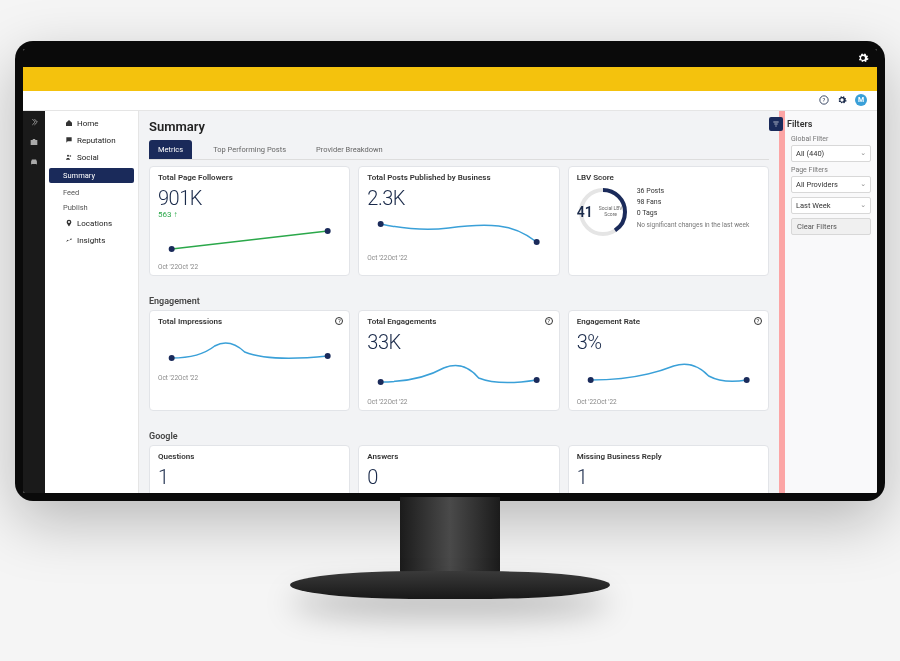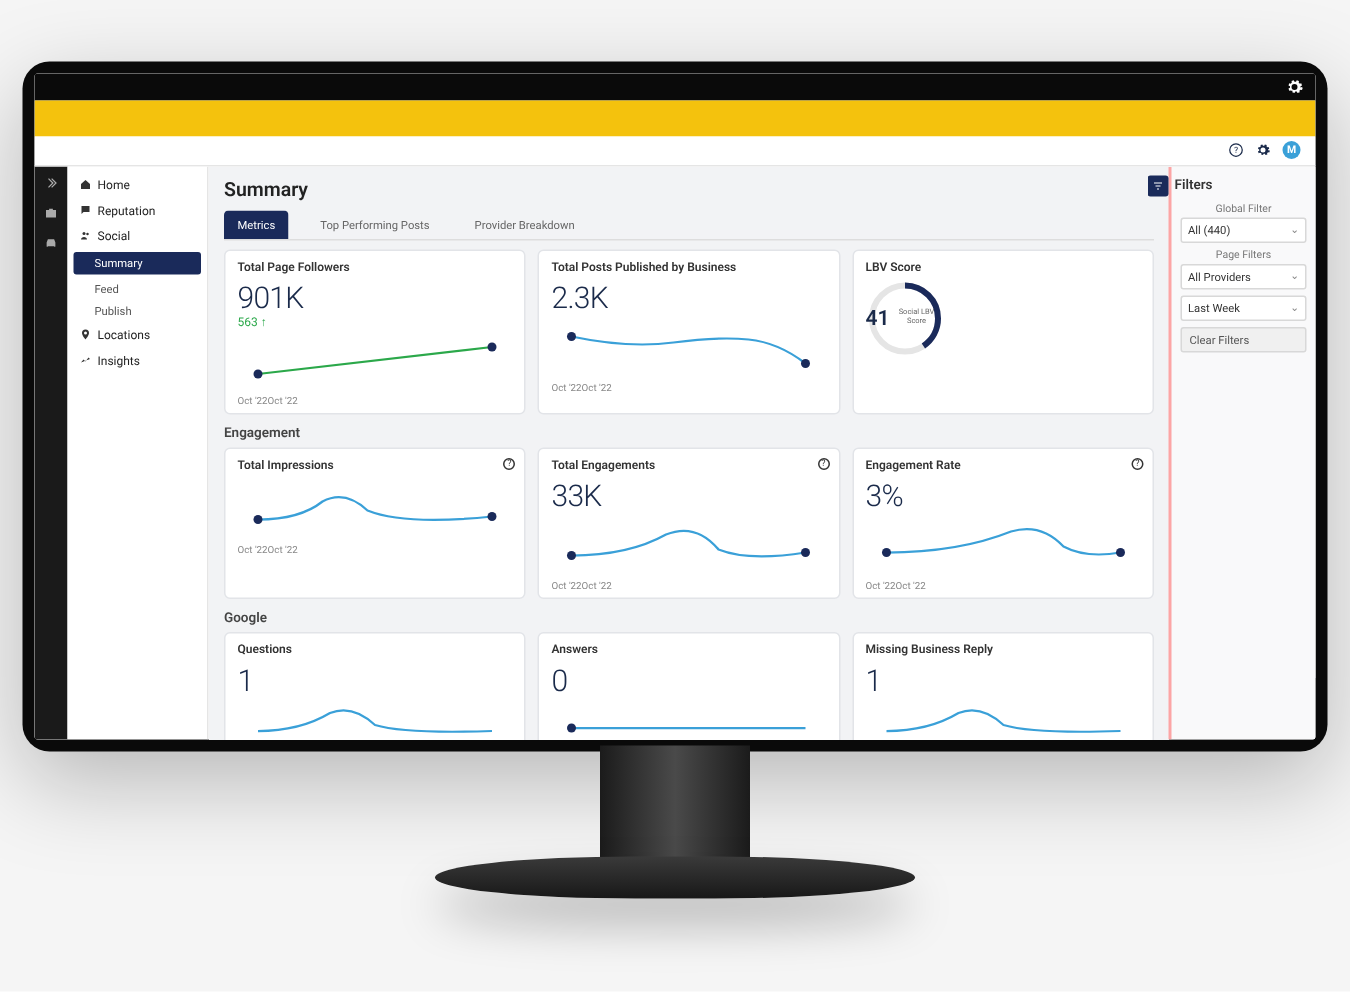--- a/index.html
+++ b/index.html
@@ -19,56 +19,56 @@
 .header-white { height:20px; background:#fff; display:flex; justify-content:flex-end; align-items:center; gap:8px; padding-right:10px; border-bottom:1px solid #e5e5e5; }
 .header-white svg { width:10px; height:10px; fill:#1a2a4a; }
 .avatar-m { width:12px; height:12px; border-radius:50%; background:#3aa0d8; color:#fff; font-size:7px; font-weight:700; display:flex; align-items:center; justify-content:center; }
 
 .appbody { flex:1; display:flex; overflow:hidden; }
 
 .iconbar { width:22px; background:#1a1a1a; display:flex; flex-direction:column; align-items:center; padding-top:6px; gap:10px; }
 .iconbar svg { width:10px; height:10px; fill:#aaa; }
 
 .sidebar { width:94px; background:#fff; border-right:1px solid #e5e5e5; font-size:8px; padding-top:4px; }
-.nav-item { display:flex; align-items:center; gap:4px; padding:4px 8px; color:#222; cursor:pointer; }
+.nav-item { display:flex; align-items:center; gap:4px; padding:4px 20px; color:#222; cursor:pointer; }
 .nav-item svg { width:8px; height:8px; fill:#333; }
 .nav-sub { padding:3px 8px 3px 18px; color:#555; cursor:pointer; font-size:7.5px; }
 .nav-sub.active { background:#1a2a5a; color:#fff; border-radius:2px; margin:2px 4px; padding-left:14px; }
 
 .main { flex:1; background:#f2f3f5; overflow-y:auto; padding:8px 10px; }
 .page-title { font-size:13px; font-weight:600; color:#222; margin-bottom:6px; }
 .tabs { display:flex; gap:12px; border-bottom:1px solid #ddd; margin-bottom:6px; }
 .tab { font-size:7.5px; padding:4px 8px; color:#666; border:1px solid transparent; border-radius:3px 3px 0 0; cursor:pointer; }
 .tab.active { background:#1a2a5a; color:#fff; }
 
 .section-label { font-size:9px; font-weight:600; color:#444; margin:4px 0 4px; }
-.cards { display:flex; gap:8px; margin-bottom:8px; }
+.cards { display:flex; gap:8px; margin-bottom:20px; }
 .card { flex:1; background:#fff; border:1px solid #e2e4e8; border-radius:4px; padding:6px 8px 4px; position:relative; min-height:88px; }
 .card-title { font-size:8px; font-weight:600; color:#333; margin-bottom:4px; }
 .card-value { font-size:20px; font-weight:300; color:#1a2a4a; letter-spacing:-0.5px; }
 .card-delta { font-size:8px; color:#2ba84a; display:flex; align-items:flex-start; gap:2px; }
 .card-info { position:absolute; top:6px; right:6px; width:8px; height:8px; border:1px solid #333; border-radius:50%; font-size:6px; display:flex; align-items:center; justify-content:center; color:#333; }
 .chart-axis { display:flex; justify-content:flex-start; font-size:6.5px; color:#888; margin-top:2px; }
 .spark { width:100%; height:34px; margin-top:4px; }
 
 .lbv-body { display:flex; gap:8px; align-items:flex-start; }
 .lbv-ring { width:52px; height:52px; position:relative; }
 .lbv-ring svg { width:52px; height:52px; }
 .lbv-center { position:absolute; inset:0; display:flex; flex-direction:row; align-items:center; justify-content:center; }
 .lbv-score { font-size:14px; font-weight:600; color:#1a2a4a; }
 .lbv-sub { font-size:5px; color:#666; text-align:center; line-height:1.1; }
 .lbv-stats { font-size:7px; color:#333; line-height:1.6; }
 .lbv-note { font-size:6.5px; color:#777; margin-top:2px; }
 
-.filters { width:98px; background:#f9f9fa; border-left:2px solid #fca5a5; padding:6px 6px; font-size:8px; }
+.filters { width:98px; background:#f9f9fa; border-left:6px solid #fca5a5; padding:6px 6px; font-size:8px; }
 .filters-header { display:flex; align-items:center; gap:4px; margin-bottom:4px; }
 .filters-icon { width:14px; height:14px; background:#1a2a5a; border-radius:2px; display:flex; align-items:center; justify-content:center; margin-left:-22px; }
 .filters-icon svg { width:8px; height:8px; fill:#fff; }
 .filters-title { font-size:9px; font-weight:600; color:#333; }
-.filter-label { font-size:7px; color:#777; margin:4px 0 2px;text-align:center; }
+.filter-label { font-size:7px; color:#777; margin:4px 0 2px; }
 .filter-select { width:100%; background:#fff; border:1px solid #d8d8d8; border-radius:2px; padding:3px 4px; font-size:7.5px; color:#333; display:flex; justify-content:space-between; align-items:center; cursor:pointer; margin-bottom:4px; }
 .filter-btn { width:100%; text-align:left; background:#f0f0f0; border:1px solid #d8d8d8; border-radius:2px; padding:3px 5px; font-size:7.5px; color:#555; cursor:pointer; }
 .chev { font-size:7px; color:#888; }
 </style>
 </head>
 <body>
 
 <div class="monitor">
   <div class="bezel">
     <div class="screen">
@@ -192,20 +192,26 @@
                 <div class="lbv-ring">
                   <svg viewBox="0 0 52 52">
                       <circle cx="26" cy="26" r="22" stroke="#e5e5e5" stroke-width="4" fill="none"></circle>
                       <circle cx="26" cy="26" r="22" stroke="#1a2a5a" stroke-width="4" fill="none" stroke-dasharray="138" stroke-dashoffset="82" transform="rotate(-90 26 26)"></circle>
                     </svg>
                   <div class="lbv-center">
                     <div class="lbv-score">41</div>
                     <div class="lbv-sub">Social LBV Score</div>
                   </div>
                 </div>
+                <div>
+                  <div class="lbv-stats">36 Posts</div>
+                  <div class="lbv-stats">98 Fans</div>
+                  <div class="lbv-stats">0 Tags</div>
+                  <div class="lbv-note">No significant changes in the last week</div>
+                </div>
               </div>
             </div>
           </div>
 
           <div class="section-label">Engagement</div>
           <div class="cards">
             <div class="card">
               <div class="card-info">?</div>
               <div class="card-title">Total Impressions</div>
               <svg class="spark" viewBox="0 0 180 34">

